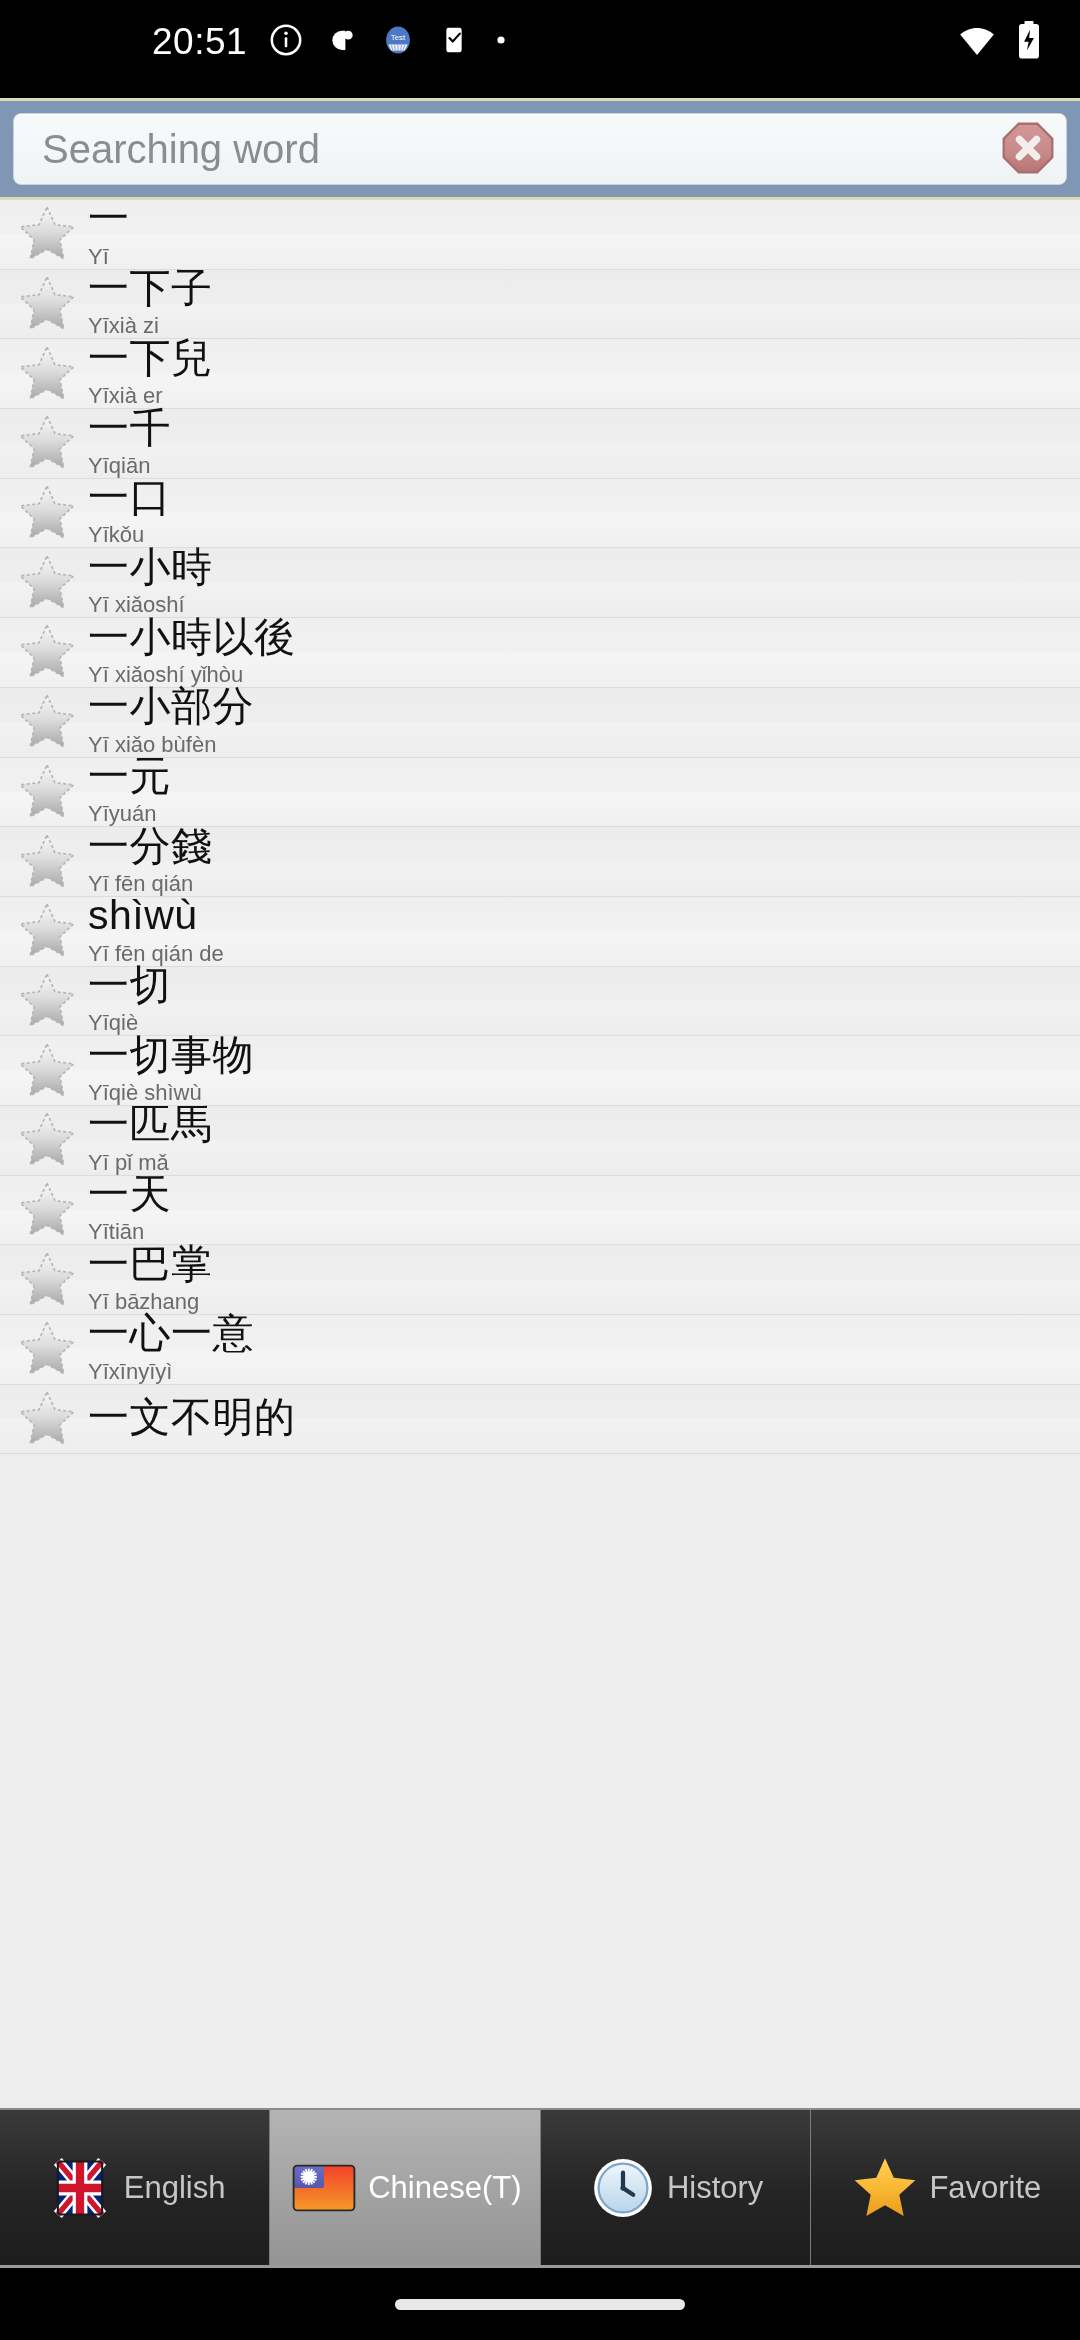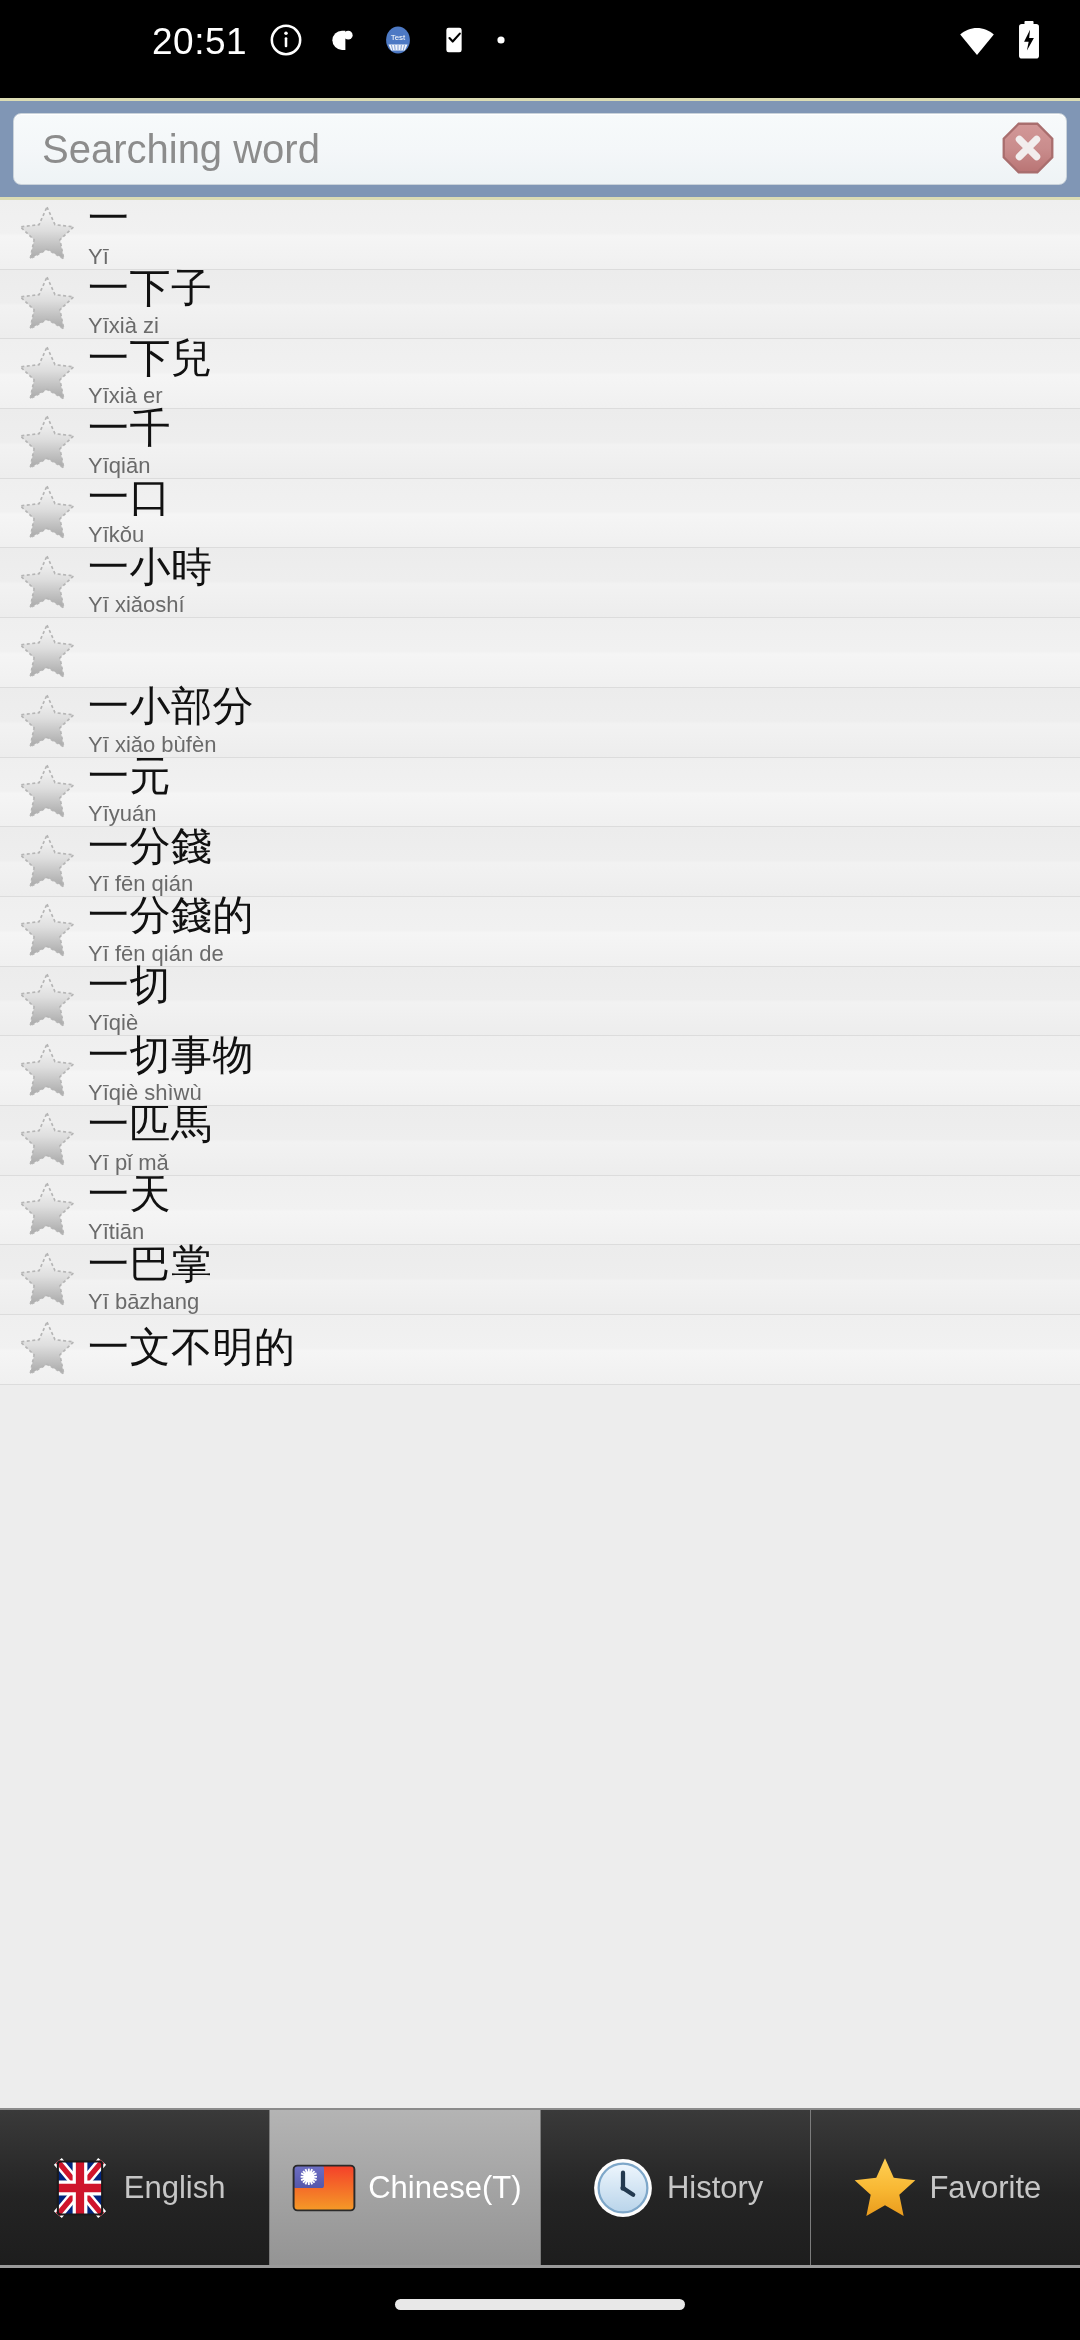--- a/index.html
+++ b/index.html
@@ -423,20 +423,24 @@
             <defs>
               <linearGradient id="sg7" x1="0" y1="0" x2="0" y2="1">
                 <stop offset="0%" stop-color="#f8f8f8"></stop>
                 <stop offset="45%" stop-color="#dedede"></stop>
                 <stop offset="100%" stop-color="#a9a9a9"></stop>
               </linearGradient>
             </defs>
             <path d="M12 2.2 14.9 8.6 21.7 9.4 16.7 14.1 18.1 21 12 17.6 5.9 21 7.3 14.1 2.3 9.4 9.1 8.6z" fill="url(#sg7)" stroke="#b5b5b5" stroke-width="0.6" stroke-dasharray="1.1 0.9"></path>
           </svg>
         </div>
+        <div class="word-texts">
+          <div class="word-han">一小時以後</div>
+          <div class="word-pinyin">Yī xiǎoshí yǐhòu</div>
+        </div>
       </div>
       <div class="word-row">
         <div class="fav-star">
           <svg width="66" height="66" viewBox="0 0 24 24">
             <defs>
               <linearGradient id="sg8" x1="0" y1="0" x2="0" y2="1">
                 <stop offset="0%" stop-color="#f8f8f8"></stop>
                 <stop offset="45%" stop-color="#dedede"></stop>
                 <stop offset="100%" stop-color="#a9a9a9"></stop>
               </linearGradient>
@@ -492,21 +496,21 @@
               <linearGradient id="sg11" x1="0" y1="0" x2="0" y2="1">
                 <stop offset="0%" stop-color="#f8f8f8"></stop>
                 <stop offset="45%" stop-color="#dedede"></stop>
                 <stop offset="100%" stop-color="#a9a9a9"></stop>
               </linearGradient>
             </defs>
             <path d="M12 2.2 14.9 8.6 21.7 9.4 16.7 14.1 18.1 21 12 17.6 5.9 21 7.3 14.1 2.3 9.4 9.1 8.6z" fill="url(#sg11)" stroke="#b5b5b5" stroke-width="0.6" stroke-dasharray="1.1 0.9"></path>
           </svg>
         </div>
         <div class="word-texts">
-          <div class="word-han">一分錢的</div>
+          <div class="word-han">shìwù</div>
           <div class="word-pinyin">Yī fēn qián de</div>
         </div>
       </div>
       <div class="word-row">
         <div class="fav-star">
           <svg width="66" height="66" viewBox="0 0 24 24">
             <defs>
               <linearGradient id="sg12" x1="0" y1="0" x2="0" y2="1">
                 <stop offset="0%" stop-color="#f8f8f8"></stop>
                 <stop offset="45%" stop-color="#dedede"></stop>
@@ -584,20 +588,38 @@
                 <stop offset="45%" stop-color="#dedede"></stop>
                 <stop offset="100%" stop-color="#a9a9a9"></stop>
               </linearGradient>
             </defs>
             <path d="M12 2.2 14.9 8.6 21.7 9.4 16.7 14.1 18.1 21 12 17.6 5.9 21 7.3 14.1 2.3 9.4 9.1 8.6z" fill="url(#sg16)" stroke="#b5b5b5" stroke-width="0.6" stroke-dasharray="1.1 0.9"></path>
           </svg>
         </div>
         <div class="word-texts">
           <div class="word-han">一巴掌</div>
           <div class="word-pinyin">Yī bāzhang</div>
+        </div>
+      </div>
+      <div class="word-row">
+        <div class="fav-star">
+          <svg width="66" height="66" viewBox="0 0 24 24">
+            <defs>
+              <linearGradient id="sg17" x1="0" y1="0" x2="0" y2="1">
+                <stop offset="0%" stop-color="#f8f8f8"></stop>
+                <stop offset="45%" stop-color="#dedede"></stop>
+                <stop offset="100%" stop-color="#a9a9a9"></stop>
+              </linearGradient>
+            </defs>
+            <path d="M12 2.2 14.9 8.6 21.7 9.4 16.7 14.1 18.1 21 12 17.6 5.9 21 7.3 14.1 2.3 9.4 9.1 8.6z" fill="url(#sg17)" stroke="#b5b5b5" stroke-width="0.6" stroke-dasharray="1.1 0.9"></path>
+          </svg>
+        </div>
+        <div class="word-texts">
+          <div class="word-han">一心一意</div>
+          <div class="word-pinyin">Yīxīnyīyì</div>
         </div>
       </div>
       <div class="word-row">
         <div class="fav-star">
           <svg width="66" height="66" viewBox="0 0 24 24">
             <defs>
               <linearGradient id="sg18" x1="0" y1="0" x2="0" y2="1">
                 <stop offset="0%" stop-color="#f8f8f8"></stop>
                 <stop offset="45%" stop-color="#dedede"></stop>
                 <stop offset="100%" stop-color="#a9a9a9"></stop>

